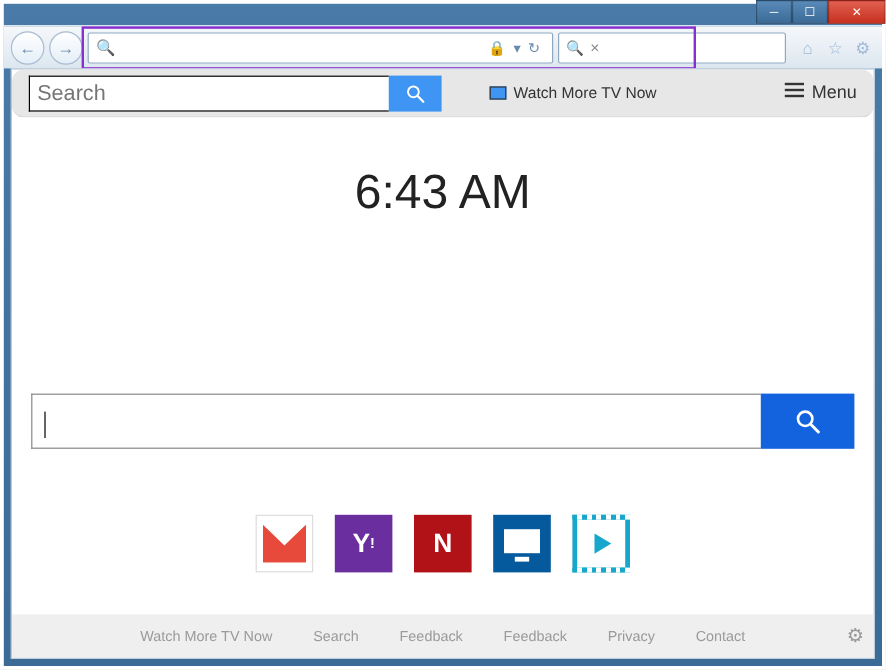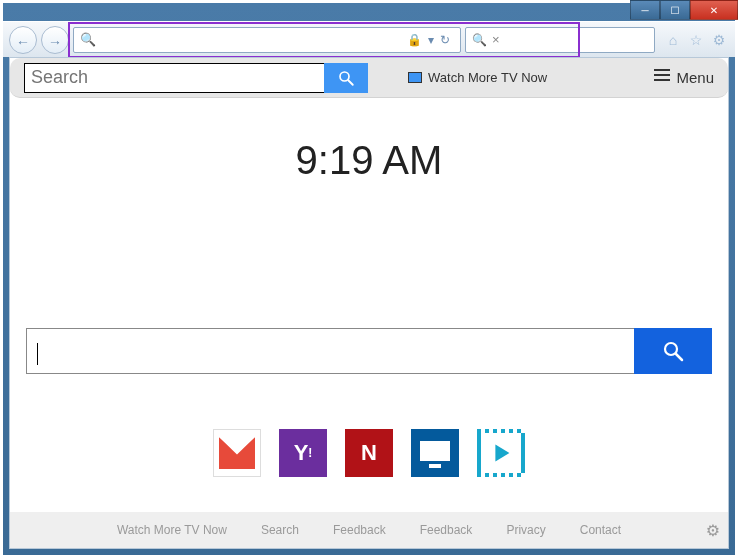--- a/index.html
+++ b/index.html
@@ -134,21 +134,21 @@
       <div class="tb-menu">
         <span class="ham">
             <span></span>
             <span></span>
             <span></span>
           </span>
         <span>Menu</span>
       </div>
     </div>
 
-    <div class="clock">9:19 AM</div>
+    <div class="clock">6:43 AM</div>
 
     <div class="main-search">
       <div class="main-input"><span class="cursor"></span></div>
       <div class="main-btn">
         <svg class="mag-svg big" viewBox="0 0 24 24">
             <circle cx="10" cy="10" r="6"></circle>
             <line x1="15" y1="15" x2="21" y2="21"></line>
           </svg>
       </div>
     </div>

